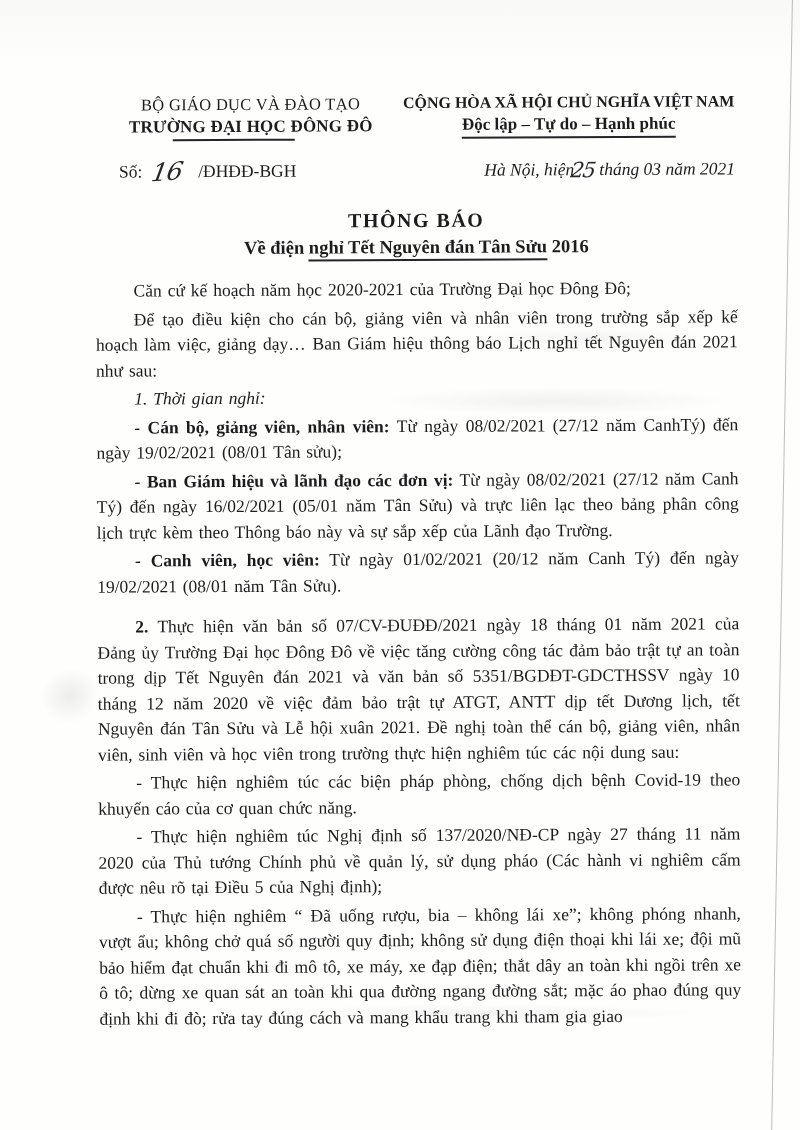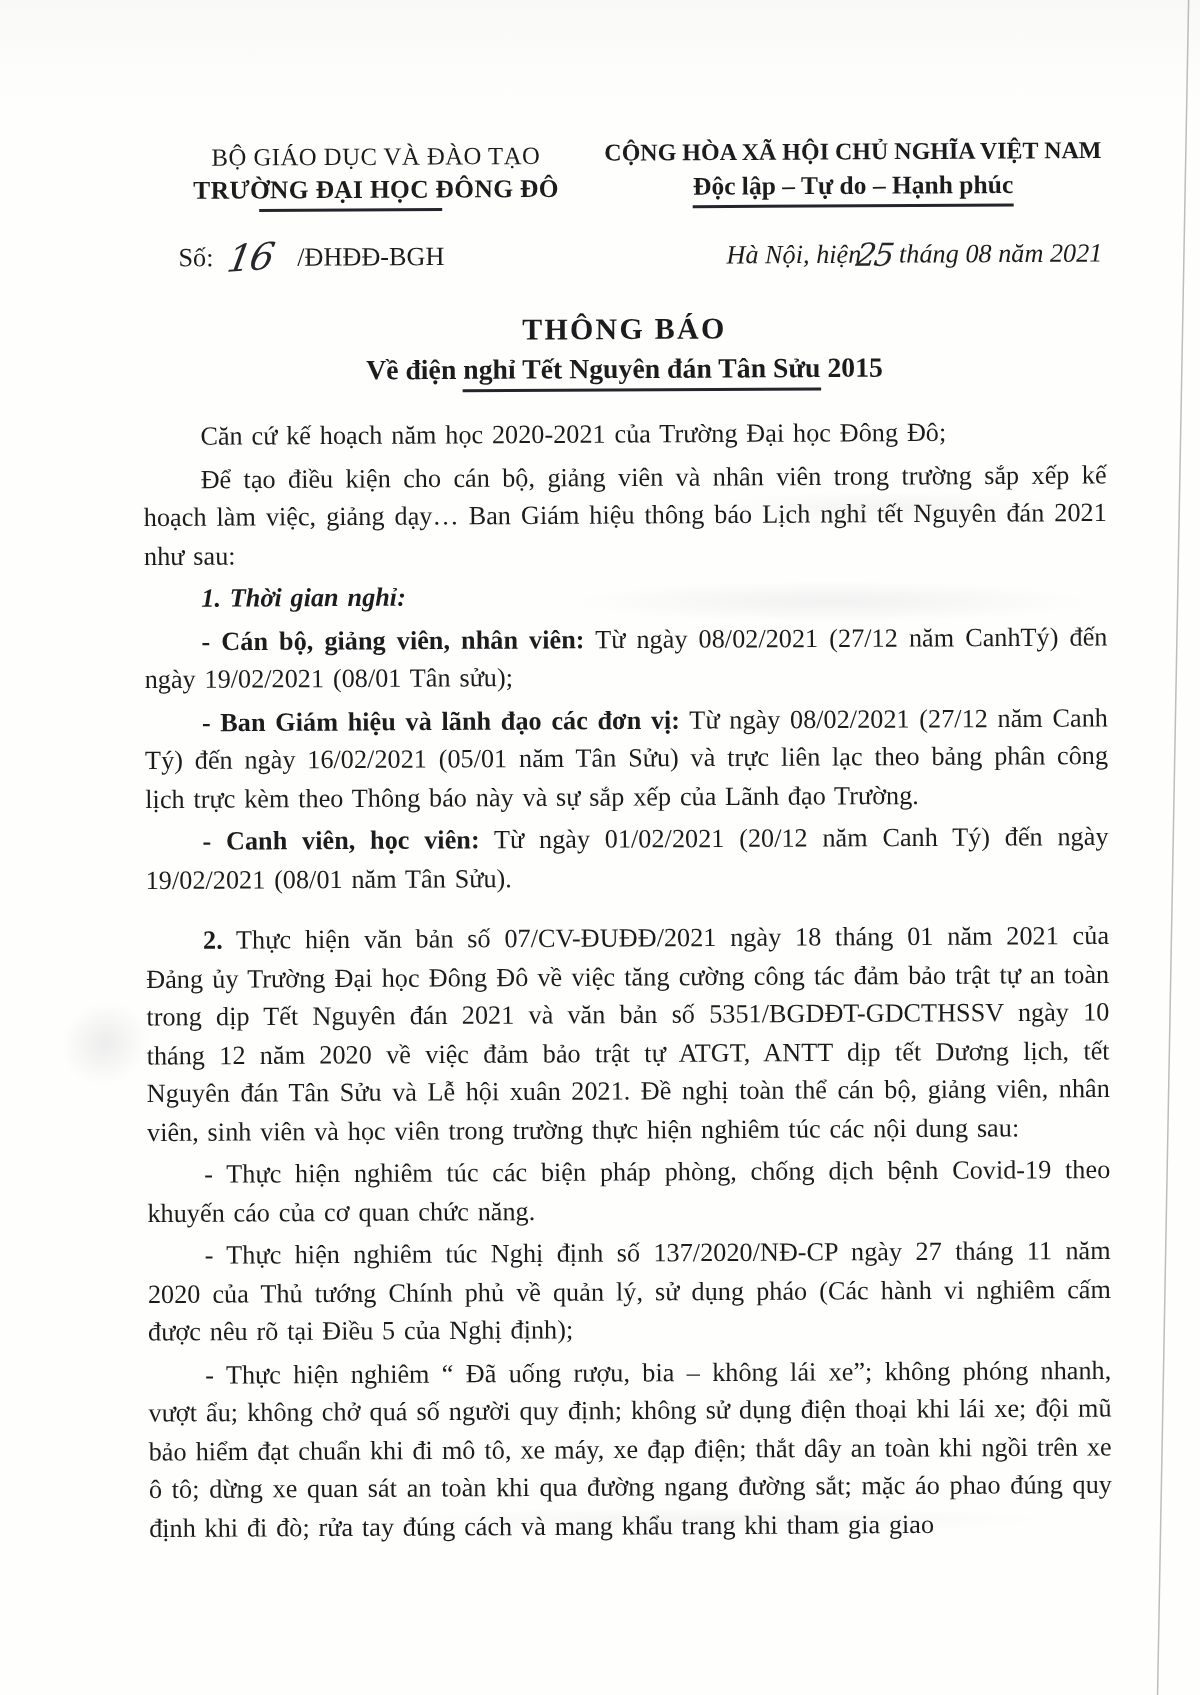--- a/index.html
+++ b/index.html
@@ -63,21 +63,21 @@
     margin: 0;
     font-size: 17.5px;
     line-height: 25.5px;
     text-align: justify;
     text-indent: 38px;
     word-spacing: 1.5px;
   }
   .para + .para { margin-top: 3px; }
   .para.gap { margin-top: 15px; }
   .lead.bold { font-weight: bold; }
-  .lead.bold-italic { font-weight: bold; font-style: italic; }
+  .lead.bold-italic { font-weight: normal; font-style: italic; }
   
   .scan-edge-line {
     position: absolute; left: 792px; top: -5px;
     width: 1.4px; height: 1145px;
     background: rgba(110,110,112,0.45);
     transform: rotate(1.05deg); transform-origin: 50% 0;
   }
   .smudge { position: absolute; pointer-events: none; }
   .smudge-1 { left: 40px; top: 668px; width: 60px; height: 55px;
     background: radial-gradient(ellipse at center, rgba(120,120,125,0.13), rgba(120,120,125,0) 70%);
@@ -115,28 +115,28 @@
         </div>
       </div>
     </div>
 
     <div class="numdate">
       <div class="doc-number">
         <span>Số:</span><span class="handwritten hw-number">16</span><span>/ĐHĐĐ-BGH</span>
       </div>
       <div class="date-line">
         <span>Hà Nội, hiện</span><span class="handwritten hw-day">25</span>
-        <span>tháng 08 năm 2021</span>
+        <span>tháng 03 năm 2021</span>
       </div>
     </div>
 
     <div class="title-block">
       <div class="title-main">THÔNG BÁO</div>
       <div class="title-sub">
-        <span>Về điện </span><span class="u">nghỉ Tết Nguyên đán Tân Sửu</span><span> 2015</span>
+        <span>Về điện </span><span class="u">nghỉ Tết Nguyên đán Tân Sửu</span><span> 2016</span>
       </div>
     </div>
 
     <div class="doc-body">
         <p class="para"><span>Căn cứ kế hoạch năm học 2020-2021 của Trường Đại học Đông Đô;</span></p>
         <p class="para"><span>Để tạo điều kiện cho cán bộ, giảng viên và nhân viên trong trường sắp xếp kế hoạch làm việc, giảng dạy… Ban Giám hiệu thông báo Lịch nghỉ tết Nguyên đán 2021 như sau:</span></p>
         <p class="para"><span class="lead bold-italic">1. Thời gian nghỉ:</span></p>
         <p class="para"><span class="lead bold">- Cán bộ, giảng viên, nhân viên:</span><span> Từ ngày 08/02/2021 (27/12 năm CanhTý) đến ngày 19/02/2021 (08/01 Tân sửu);</span></p>
         <p class="para"><span class="lead bold">- Ban Giám hiệu và lãnh đạo các đơn vị:</span><span> Từ ngày 08/02/2021 (27/12 năm Canh Tý) đến ngày 16/02/2021 (05/01 năm Tân Sửu) và trực liên lạc theo bảng phân công lịch trực kèm theo Thông báo này và sự sắp xếp của Lãnh đạo Trường.</span></p>
         <p class="para"><span class="lead bold">- Canh viên, học viên:</span><span> Từ ngày 01/02/2021 (20/12 năm Canh Tý) đến ngày 19/02/2021 (08/01 năm Tân Sửu).</span></p>

